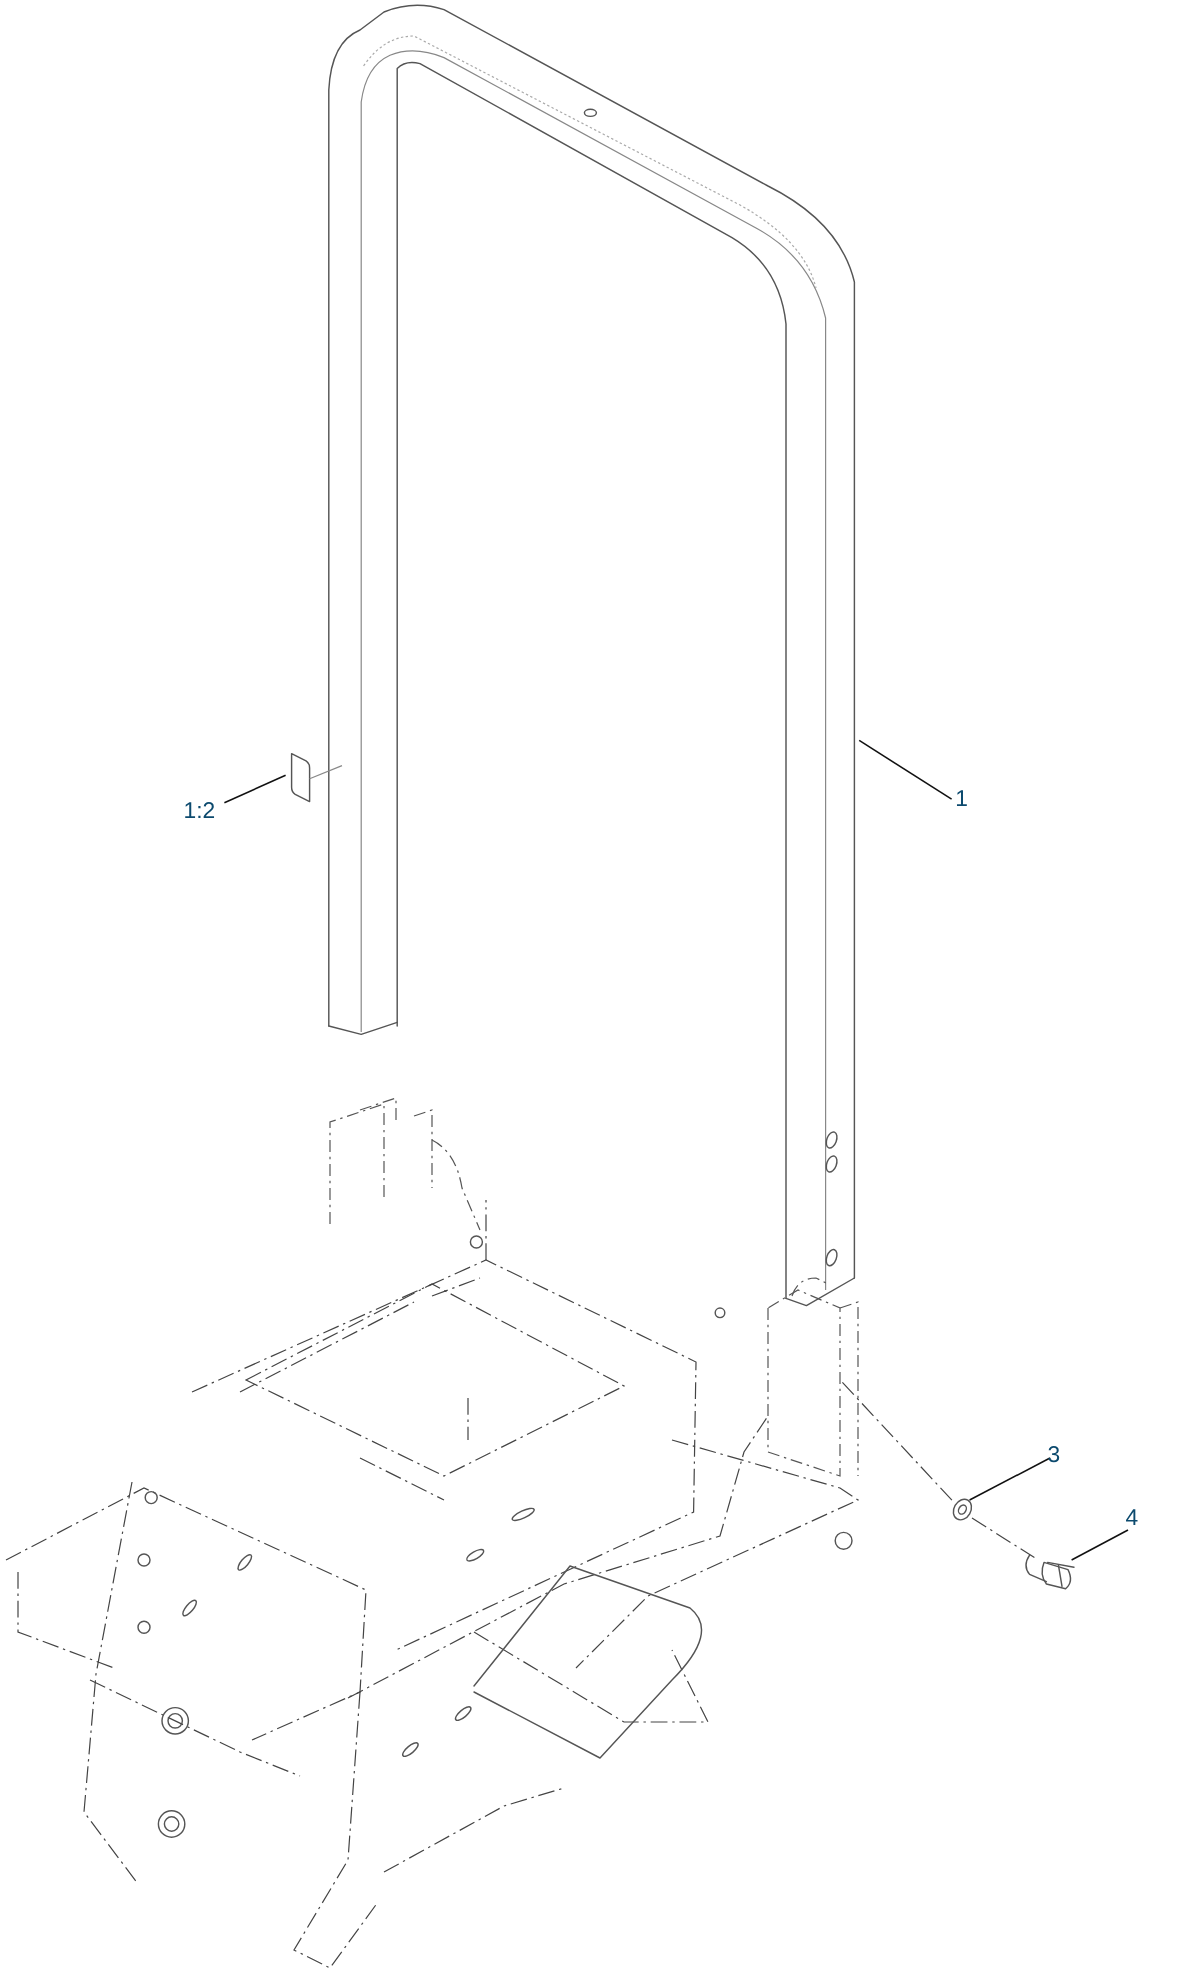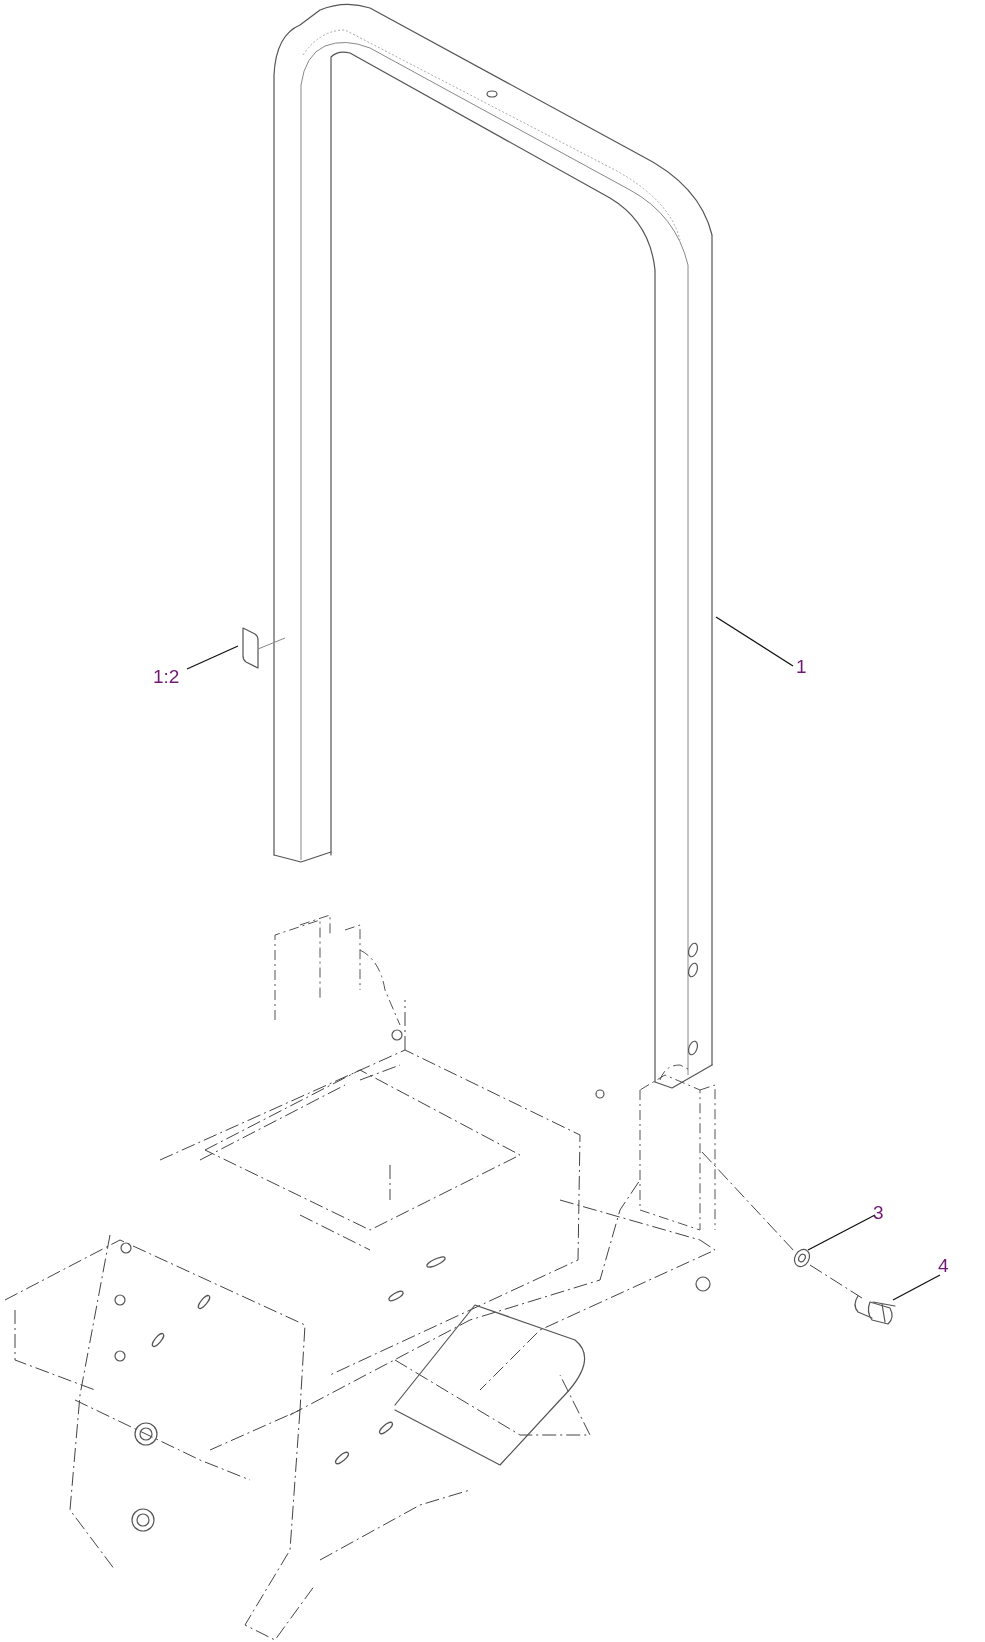--- a/index.html
+++ b/index.html
@@ -1,19 +1,19 @@
 <!DOCTYPE html>
 <html><head>
 <meta charset="utf-8">
 <style>
   html, body { margin: 0; padding: 0; background: #ffffff; }
   body { width: 985px; height: 1642px; position: relative; overflow: hidden;
          font-family: "Liberation Sans", sans-serif; }
   #stage { position: absolute; left: 0; top: 0; width: 985px; height: 1642px; }
-  .callout { position: absolute; font-size: 19px; color: #701a75; line-height: 1; }
+  .callout { position: absolute; font-size: 19px; color: #0c4a6e; line-height: 1; }
   svg .s { fill: none; stroke: #555; stroke-width: 1.2; stroke-linejoin: round; stroke-linecap: round; }
   svg .t { fill: none; stroke: #888; stroke-width: 1; }
   svg .d { fill: none; stroke: #444; stroke-width: 1; stroke-dasharray: 14 4 2 4; }
   svg .dl { fill: none; stroke: #555; stroke-width: 1; stroke-dasharray: 10 4 2 4; }
   svg .ld { fill: none; stroke: #111; stroke-width: 1.3; }
   svg .dot { fill: none; stroke: #aaa; stroke-width: 1; stroke-dasharray: 2 2; }
 </style>
 </head>
 <body>
 

